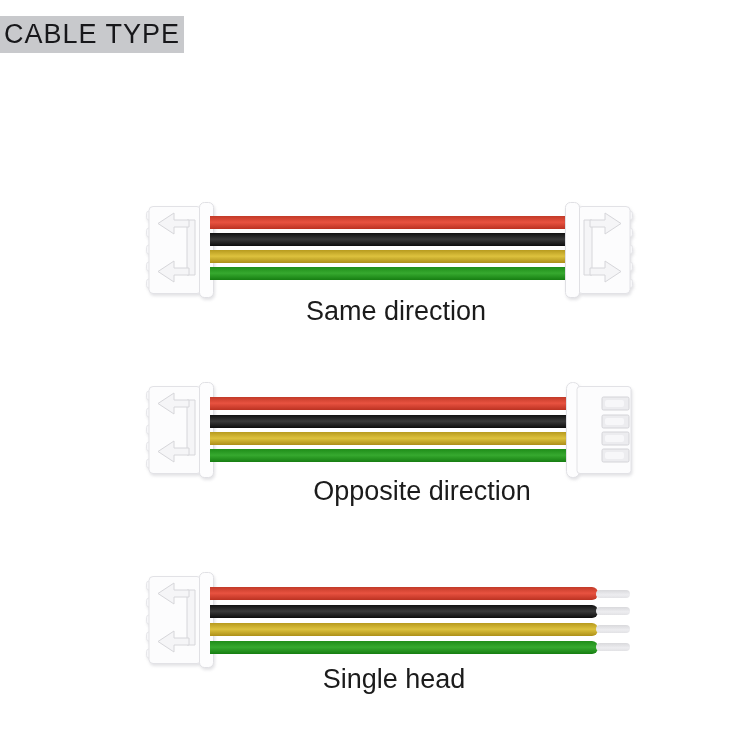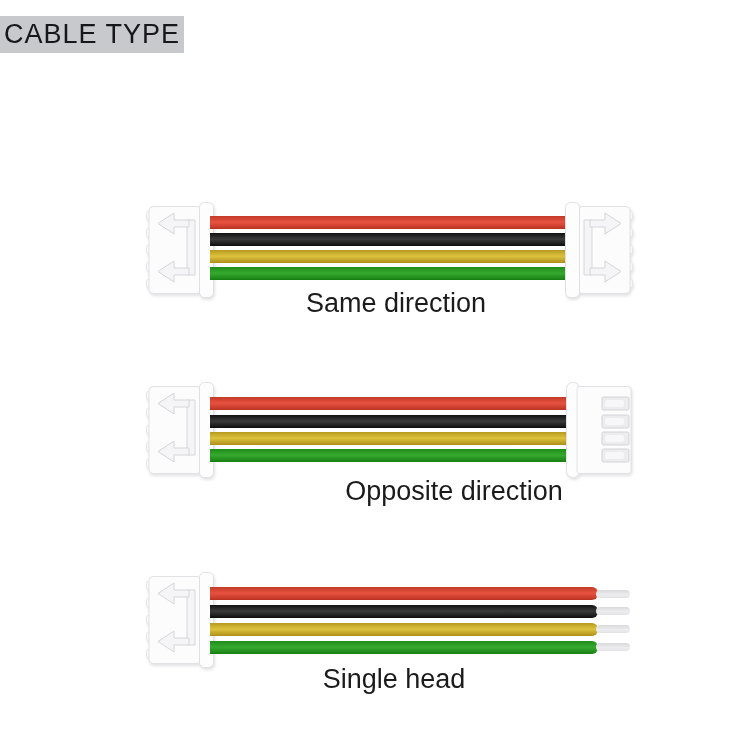--- a/index.html
+++ b/index.html
@@ -78,21 +78,21 @@
       <rect class="bump" x="0.5" y="60" width="6" height="9" rx="2.5"></rect>
       <rect class="bump" x="0.5" y="77" width="6" height="9" rx="2.5"></rect>
       <rect class="body" x="3" y="4.5" width="52" height="87" rx="4"></rect>
       <rect class="emboss" x="41" y="18" width="8" height="55"></rect>
       <polygon class="emboss" points="12,21.5 28,11 28,18 43,18 43,25 28,25 28,32"></polygon>
       <polygon class="emboss" points="12,69.5 28,59 28,66 43,66 43,73 28,73 28,80"></polygon>
       <rect class="flange" x="53.5" y="0.5" width="14" height="95" rx="5"></rect>
     </svg>
   </div>
 
-  <div class="abs caption" style="left:396px;top:288px;">Same direction</div>
+  <div class="abs caption" style="left:396px;top:296px;">Same direction</div>
 </div>
 
 <div>
   <div class="abs conn" style="left:146px;top:382px;width:68px;height:96px;">
     <svg viewBox="0 0 68 96" preserveAspectRatio="none">
       <rect class="bump" x="0.5" y="9" width="6" height="9" rx="2.5"></rect>
       <rect class="bump" x="0.5" y="26" width="6" height="9" rx="2.5"></rect>
       <rect class="bump" x="0.5" y="43" width="6" height="9" rx="2.5"></rect>
       <rect class="bump" x="0.5" y="60" width="6" height="9" rx="2.5"></rect>
       <rect class="bump" x="0.5" y="77" width="6" height="9" rx="2.5"></rect>
@@ -117,21 +117,21 @@
       <rect class="slot-inner" x="39" y="18" width="19" height="7" rx="2"></rect>
       <rect class="slot" x="36" y="33" width="27" height="13" rx="1.5"></rect>
       <rect class="slot-inner" x="39" y="36" width="19" height="7" rx="2"></rect>
       <rect class="slot" x="36" y="50" width="27" height="13" rx="1.5"></rect>
       <rect class="slot-inner" x="39" y="53" width="19" height="7" rx="2"></rect>
       <rect class="slot" x="36" y="67" width="27" height="13" rx="1.5"></rect>
       <rect class="slot-inner" x="39" y="70" width="19" height="7" rx="2"></rect>
     </svg>
   </div>
 
-  <div class="abs caption" style="left:422px;top:476px;margin-left:32px;">Opposite direction</div>
+  <div class="abs caption" style="left:422px;top:476px;">Opposite direction</div>
 </div>
 
 <div>
   <div class="abs conn" style="left:146px;top:572px;width:68px;height:96px;">
     <svg viewBox="0 0 68 96" preserveAspectRatio="none">
       <rect class="bump" x="0.5" y="9" width="6" height="9" rx="2.5"></rect>
       <rect class="bump" x="0.5" y="26" width="6" height="9" rx="2.5"></rect>
       <rect class="bump" x="0.5" y="43" width="6" height="9" rx="2.5"></rect>
       <rect class="bump" x="0.5" y="60" width="6" height="9" rx="2.5"></rect>
       <rect class="bump" x="0.5" y="77" width="6" height="9" rx="2.5"></rect>

